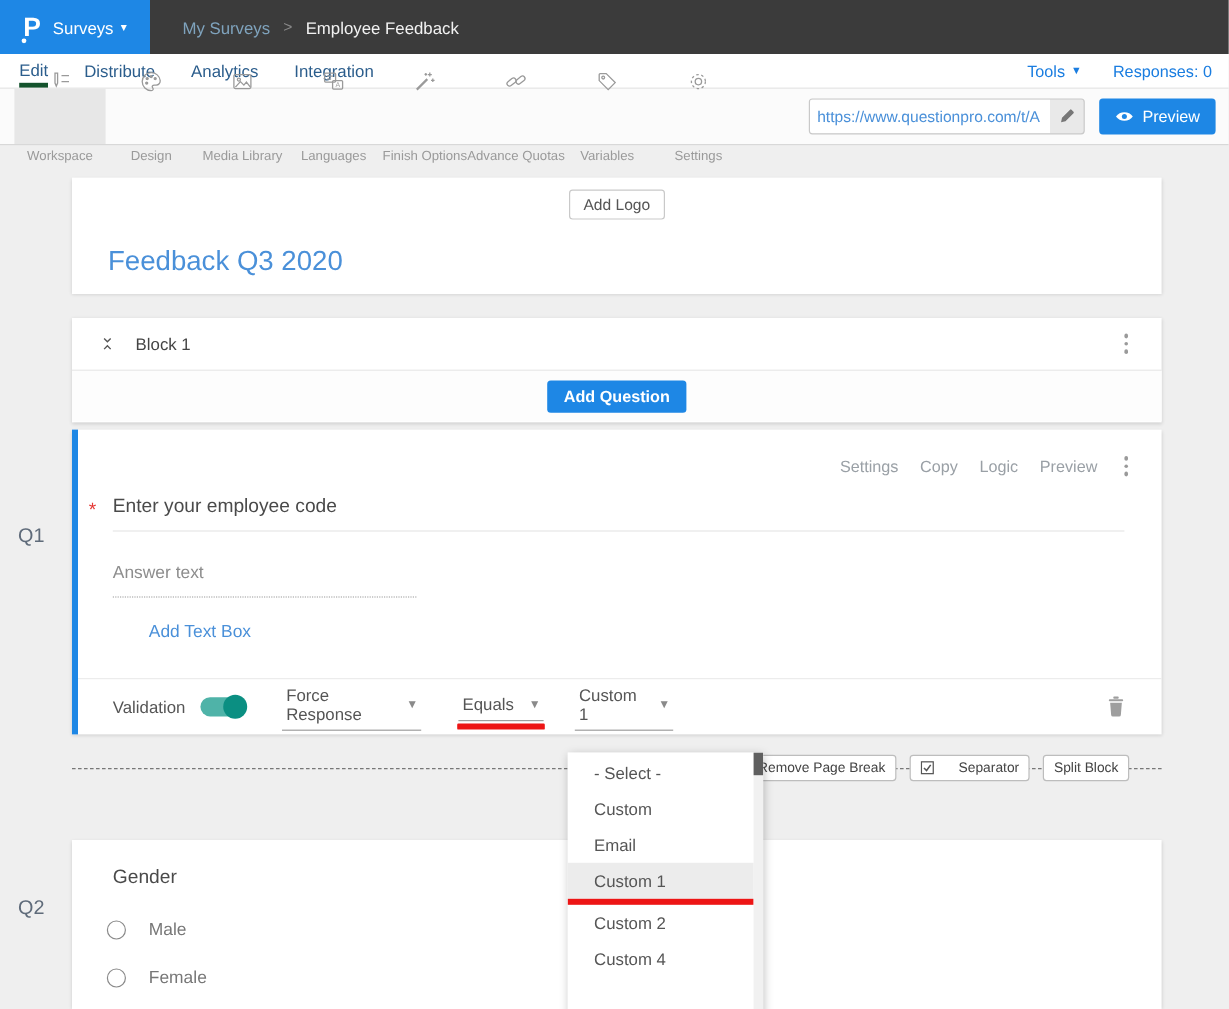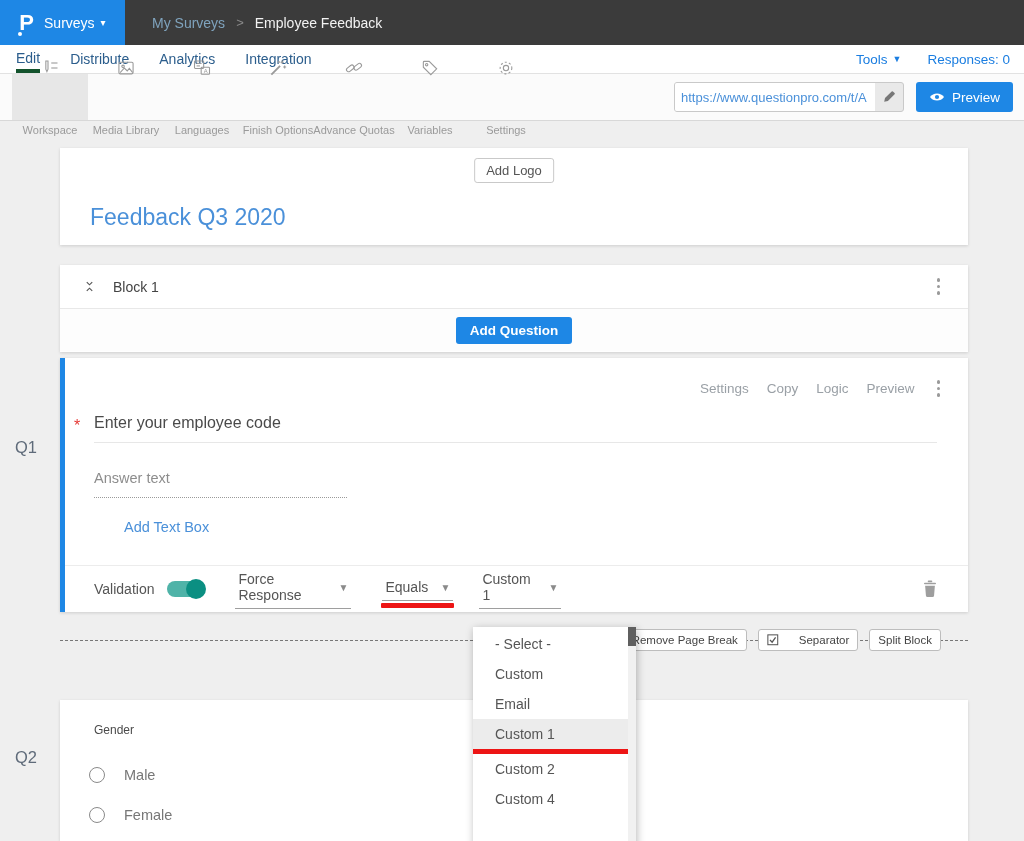--- a/index.html
+++ b/index.html
@@ -83,21 +83,21 @@
   .vdrop.cv { margin-left:26px; width:82px; }
   .red-under::after { content:''; position:absolute; left:-1px; right:-1px; bottom:-8px; height:5px; background:#ed1515; border-radius:1px; }
   .trash { margin-left:auto; margin-right:29px; cursor:pointer; display:flex; }
 
   .break-zone { position:relative; margin-left:60px; width:908px; height:88px; }
   .dash-line { position:absolute; left:0; right:0; top:28px; border-top:1px dashed #777; }
   .break-btns { position:absolute; top:17px; right:27px; display:flex; gap:11px; }
   .break-btn { background:#fff; border:1px solid #bdbdbd; border-radius:3px; font-size:11.5px; color:#444; height:22px; display:flex; align-items:center; gap:20px; padding:0 8px; cursor:pointer; white-space:nowrap; }
 
   .q2-card { height:141px; position:relative; }
-  .q2-title { position:absolute; left:34px; top:23px; font-size:12px; font-weight:500; color:#4a4a4a; }
+  .q2-title { position:absolute; left:34px; top:23px; font-size:16px; font-weight:500; color:#4a4a4a; }
   .radio-row { position:absolute; left:29px; display:flex; align-items:center; gap:19px; cursor:pointer; }
   .radio-row.r1 { top:67px; } .radio-row.r2 { top:107px; }
   .radio { width:16px; height:16px; border:1px solid #8a8a8a; border-radius:50%; background:#fff; }
   .radio-label { font-size:14.5px; color:#777; }
 
   .q-ghost-label { position:absolute; left:15px; font-size:16.5px; color:#5f6b7a; }
   #q1-label { top:290px; } #q2-label { top:600px; }
 
   
   .val-menu { position:absolute; left:473px; top:479px; width:163px; height:241px; background:#fff; box-shadow:1px 2px 8px rgba(0,0,0,.28); display:flex; z-index:20; overflow:hidden; }
@@ -147,20 +147,32 @@
 <div class="toolbar">
   <div class="tool-item active">
     <div class="tool-ic">
         <svg width="20" height="20" viewBox="0 0 24 24" fill="none" stroke="#9a9a9a" stroke-width="1.3">
           <path d="M7 3.5 h2.6 v10 l-1.3 3 -1.3-3 Z"></path>
           <line x1="13.5" y1="6" x2="21" y2="6"></line>
           <line x1="13.5" y1="12" x2="21" y2="12"></line>
         </svg>
       </div>
     <span class="tool-label">Workspace</span>
+  </div>
+  <div class="tool-item">
+    <div class="tool-ic">
+        <svg width="20" height="20" viewBox="0 0 24 24" fill="none" stroke="#9a9a9a" stroke-width="1.3">
+          <path d="M12 3 a9 9 0 1 0 0 18 c2.2 0 2.4-1.7 1.4-2.9 -1-1.3 0-2.6 1.7-2.6 h1.9 A4.2 4.2 0 0 0 21 11 A9 9 0 0 0 12 3 Z"></path>
+          <circle cx="8" cy="9" r="1" fill="#9a9a9a"></circle>
+          <circle cx="12" cy="7" r="1" fill="#9a9a9a"></circle>
+          <circle cx="16" cy="9" r="1" fill="#9a9a9a"></circle>
+          <circle cx="7.5" cy="13.5" r="1" fill="#9a9a9a"></circle>
+        </svg>
+      </div>
+    <span class="tool-label">Design</span>
   </div>
   <div class="tool-item">
     <div class="tool-ic">
         <svg width="20" height="20" viewBox="0 0 24 24" fill="none" stroke="#9a9a9a" stroke-width="1.3">
           <rect x="3.5" y="5" width="17" height="14" rx="1.5"></rect>
           <circle cx="8.5" cy="10" r="1.5"></circle>
           <path d="M5 17.5 l5-5.5 3.5 3.5 2.5-3 4 5"></path>
         </svg>
       </div>
     <span class="tool-label">Media Library</span>

